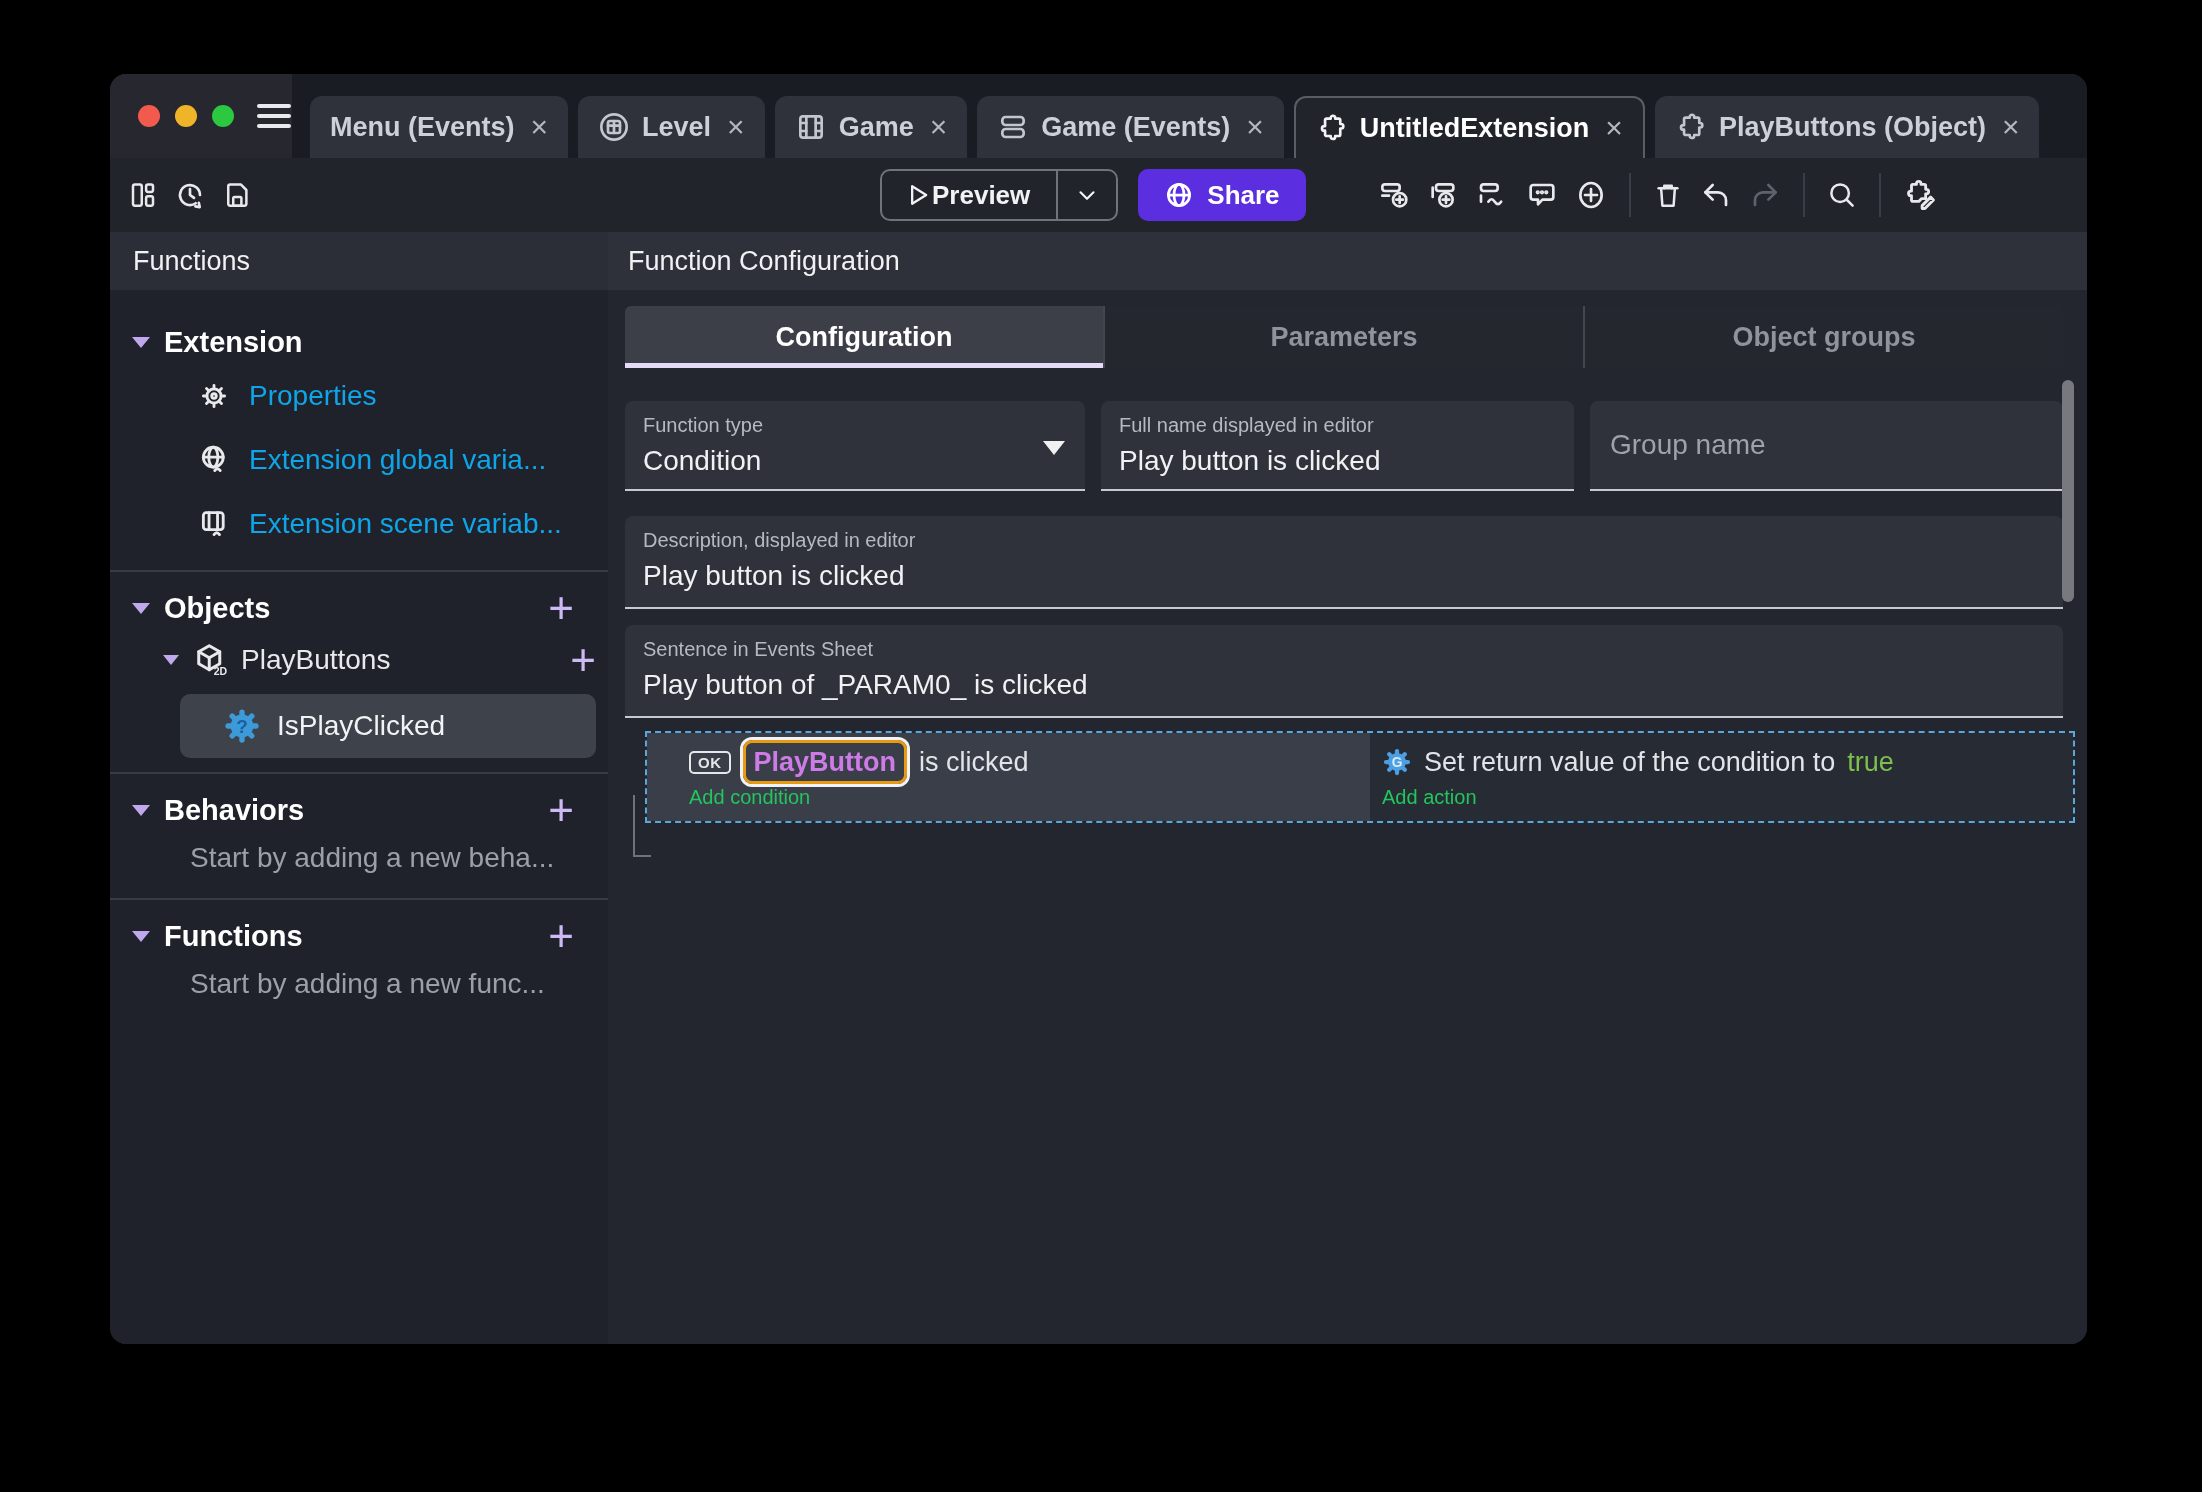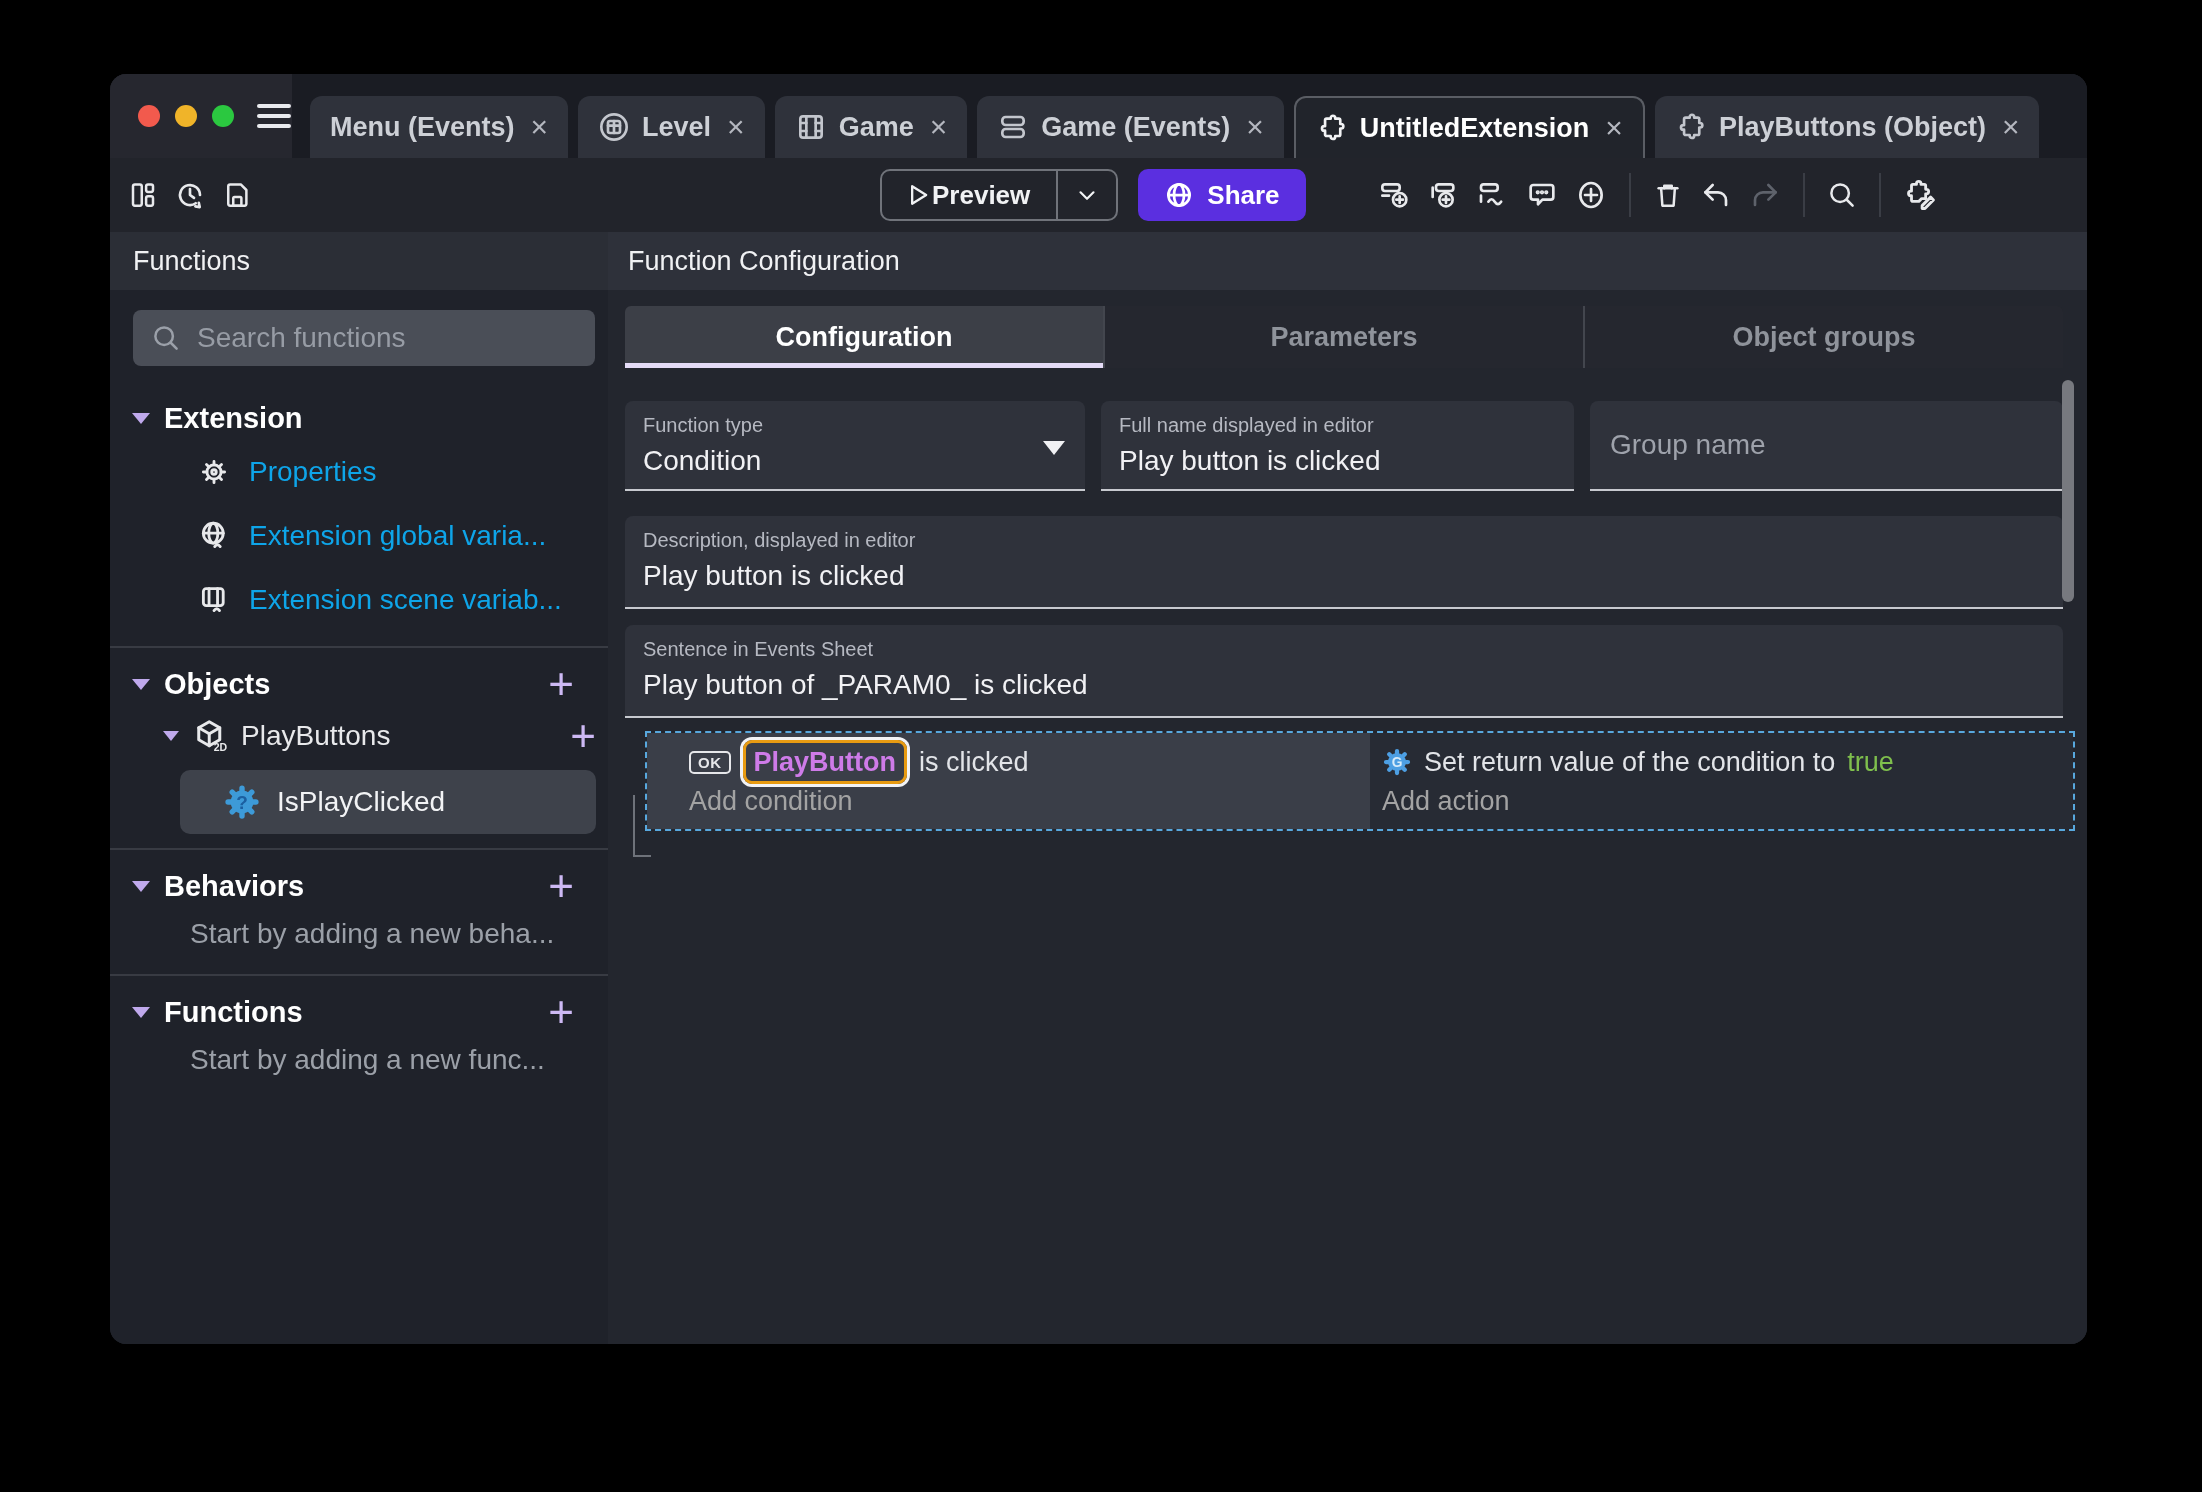--- a/index.html
+++ b/index.html
@@ -125,21 +125,21 @@
   .field.full { width:100%; height:93px; }
 
   .vscroll { position:absolute; right:13px; top:148px; width:12px; height:222px; background:#77797F; border-radius:6px; }
 
   
   .events { margin:13px 12px 0 37px; position:relative; }
   .event-block { display:flex; border:2px dashed #58A8DE; position:relative; }
   .cond-col { width:723px; flex:none; background:#3A3E48; padding:8px 0 12px 42px; }
   .act-col  { flex:1; background:#272B34; padding:8px 0 12px 12px; }
   .eline { display:flex; align-items:center; gap:12px; height:42px; font-size:27px; color:#E2E4E8; white-space:nowrap; }
-  .addline { font-size:27px; color:#a3a3a3; margin-top:3px; }
+  .addline { font-size:20px; color:#22c55e; margin-top:3px; }
   .ok-badge {
     border:2px solid #E6E7EA; border-radius:5px; color:#E6E7EA;
     font-size:15px; font-weight:700; padding:2px 7px; line-height:1; letter-spacing:.5px;
   }
   .obj-chip {
     color:#CE7BE8; font-weight:700; padding:0 8px; border:3px solid #E89B12; border-radius:9px;
     box-shadow:0 0 0 3px #F2F3F6; line-height:38px;
   }
   .true-val { color:#7FBF4D; }
   .event-bracket { position:absolute; left:-14px; top:62px; width:18px; height:62px; border-left:2px solid #6E727A; border-bottom:2px solid #6E727A; }
@@ -350,29 +350,20 @@
           </svg>
       </span>
     </div>
   </div>
 
   <div class="content">
 
     <aside class="sidebar">
       <div class="panel-header">
         <span>Functions</span>
-      </div>
-      <div class="search-box">
-        <span>
-          <svg class="icon" width="30" height="30" viewBox="0 0 24 24">
-              <circle cx="10.5" cy="10.5" r="7"></circle>
-              <line x1="15.8" y1="15.8" x2="20.5" y2="20.5"></line>
-            </svg>
-        </span>
-        <input type="text" placeholder="Search functions" style="">
       </div>
 
       <div class="tree">
 
         <div class="sec-header">
           <span class="chev"></span>
           <span class="sec-label">Extension</span>
         </div>
         <div class="tree-item">
           <span class="iicon">

